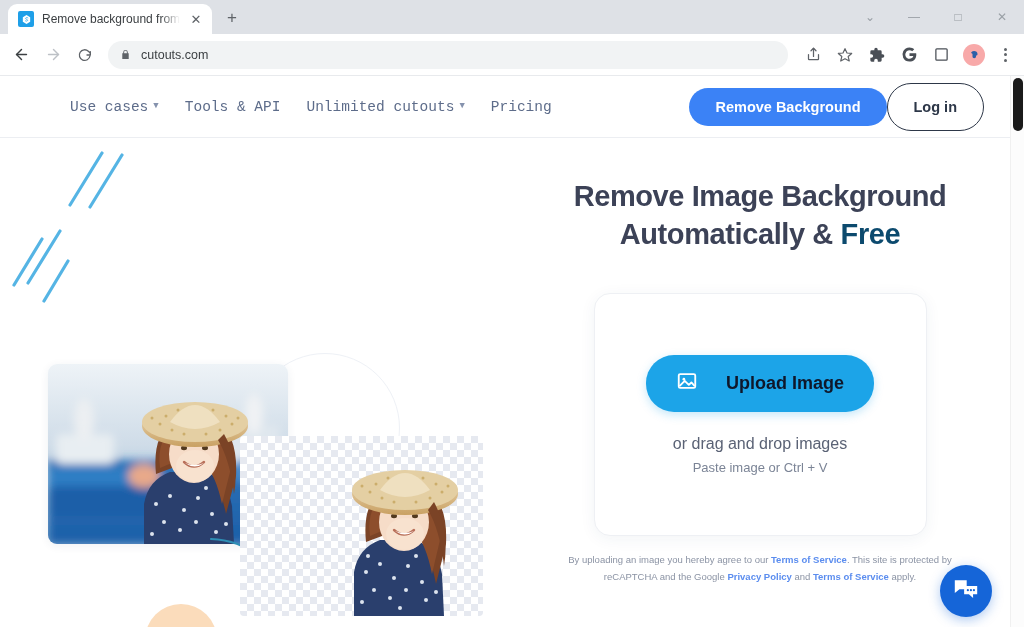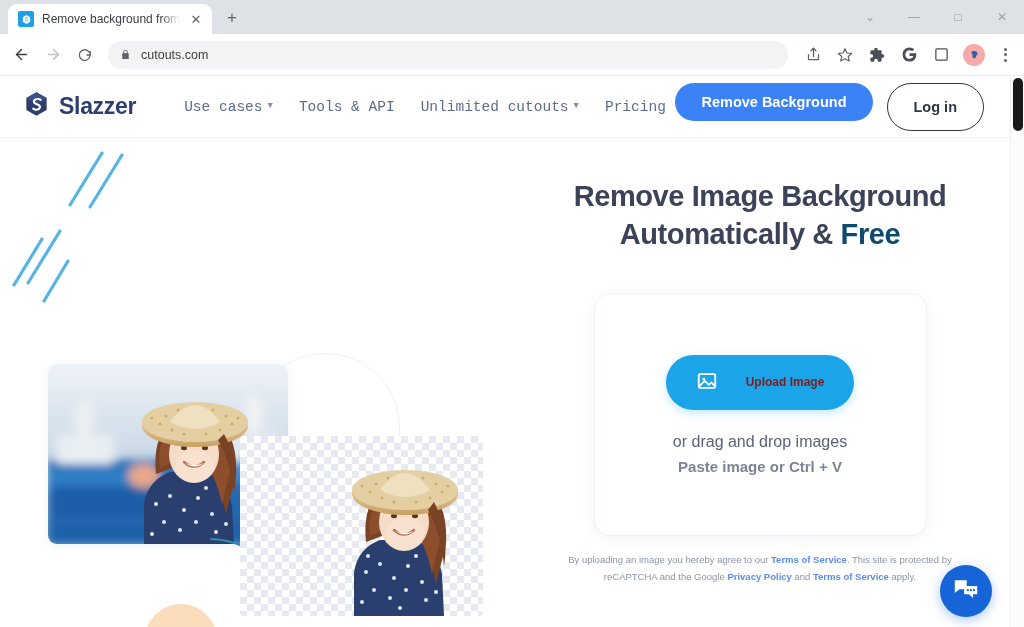--- a/index.html
+++ b/index.html
@@ -111,21 +111,21 @@
   .logo-text {
     font-size: 23px; font-weight: bold; color: #2e3f6e; letter-spacing: -0.3px;
   }
   .nav { display: flex; align-items: center; gap: 26px; margin-left: 48px; }
   .nav-item {
     font-size: 14.5px; color: #5d6c8a; display: flex; align-items: center; gap: 5px;
     white-space: nowrap;
     font-family: Liberation Mono, monospace;
   }
   .chev { font-size: 9px; color: #8592ad; line-height: 1; }
-  .header-actions { margin-left: auto; display: flex; align-items: flex-start; gap: 14px; padding-right: 26px; }
+  .header-actions { margin-left: auto; display: flex; align-items: center; padding-right: 26px; }
   .btn-primary {
     background: #3b82f6; color: #fff;
     font-size: 14.5px; font-weight: bold;
     padding: 11px 26px; border-radius: 24px; border: none;
     white-space: nowrap;
   }
   .btn-outline {
     background: #fff; color: #2d3748;
     font-size: 14.5px; font-weight: bold;
     padding: 15px 26px; border-radius: 24px;
@@ -183,29 +183,29 @@
   .drop-card {
     width: 333px; margin: 40px auto 0;
     background: #fff; border: 1px solid #eef0f4;
     border-radius: 16px;
     box-shadow: 0 3px 16px rgba(40,60,110,0.06);
     height: 243px;
     display: flex; flex-direction: column;
     align-items: center; justify-content: center;
   }
   .upload-btn {
-    background: #1ca4e8; color: #7f1d1d;
+    background: #1ca4e8; color: #0f172a;
     border: none; border-radius: 28px;
     padding: 15px 30px;
     display: flex; align-items: center; gap: 28px;
-    font-size: 12px; font-weight: bold;
+    font-size: 18px; font-weight: bold;
     box-shadow: 0 3px 10px rgba(28,164,232,0.26);
   }
   .drag-text { margin-top: 23px; font-size: 16px; color: #5a6275; }
-  .paste-text { margin-top: 7px; font-size: 15px; color: #7b8496; font-weight: bold; }
+  .paste-text { margin-top: 7px; font-size: 13px; color: #7b8496; }
 
   .legal {
     margin: 16px auto 0; width: 400px; text-align: center;
     font-size: 9.5px; color: #8b93a4; line-height: 1.75;
   }
   .legal a { color: #5b8def; text-decoration: none; font-weight: bold; }
 
   
   .chat-fab {
     position: absolute; right: 18px; bottom: 10px;
@@ -322,30 +322,20 @@
           <i></i>
           <i></i>
       </div>
     </div>
   </div>
 
   <div class="viewport">
     <div class="page">
 
       <div class="site-header">
-        <div class="logo">
-          <span>
-            <svg width="29" height="29" viewBox="0 0 24 24">
-              <path d="M12 1.8l8.4 4.9v9.8L12 21.4 3.6 16.5V6.7z" fill="#2e3f6e"></path>
-              <path d="M12 1.8l8.4 4.9-8.4 4.9-8.4-4.9z" fill="#3c5189"></path>
-              <path d="M15.4 8.2c-1.3-1.1-3.6-1.1-4.9 0-1.1 1-.9 2.3.5 3l2.7 1.2c1.4.7 1.6 2 .5 3-1.3 1.1-3.6 1.1-4.9 0" stroke="#ffffff" stroke-width="1.7" fill="none" stroke-linecap="round"></path>
-            </svg>
-          </span>
-          <span class="logo-text">Slazzer</span>
-        </div>
 
         <nav class="nav">
           <span class="nav-item">
             <span>Use cases</span>
             <span class="chev">▼</span>
           </span>
           <span class="nav-item">
             <span>Tools &amp; API</span>
           </span>
           <span class="nav-item">

